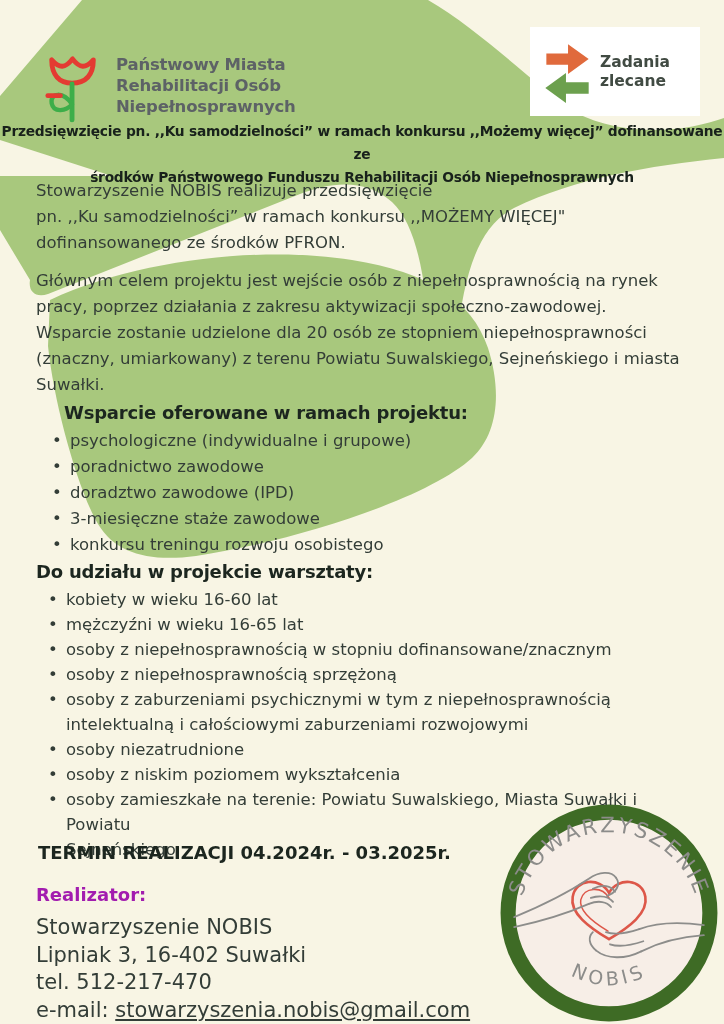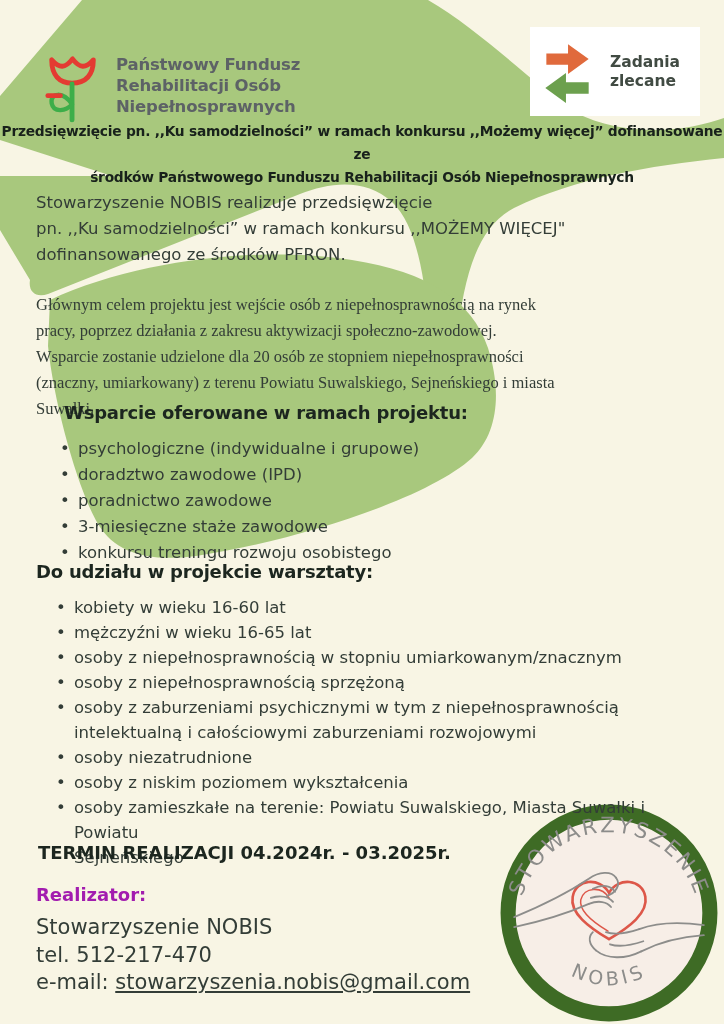--- a/index.html
+++ b/index.html
@@ -7,35 +7,35 @@
     width:724px;height:1024px;position:relative;overflow:hidden;
     background:#f8f5e4;
     font-family:"DejaVu Sans","Liberation Sans",sans-serif;
     color:#333d37;
   }
   #bg-art{position:absolute;left:0;top:0;width:724px;height:1024px;z-index:0;}
   .abs{position:absolute;z-index:2;}
   
   .pfron{left:42px;top:44px;display:flex;align-items:flex-start;gap:12px;}
   .pfron-text{font-size:16.5px;font-weight:700;color:#5d6266;line-height:21px;letter-spacing:-0.2px;padding-top:10px;}
-  .zadania-box{left:530px;top:27px;width:170px;height:89px;background:#ffffff;display:flex;align-items:center;gap:20px;padding-left:14px;box-sizing:border-box;}
+  .zadania-box{left:530px;top:27px;width:170px;height:89px;background:#ffffff;display:flex;align-items:center;gap:10px;padding-left:14px;box-sizing:border-box;}
   .zadania-text{font-size:15.5px;font-weight:600;color:#414b43;line-height:19px;}
   
   .header{
     left:0;top:120px;width:724px;text-align:center;
     font-size:13.8px;font-weight:700;color:#18211b;line-height:23px;
     letter-spacing:-0.25px;white-space:pre-line;
   }
-  .body-text{font-size:16.5px;line-height:26px;white-space:pre-line;margin-top:12px;}
+  .body-text{font-size:16.5px;line-height:26px;white-space:pre-line;}
   .intro{left:36px;top:178px;width:640px;}
-  .goal{left:36px;top:280px;width:660px;font-family:Liberation Serif, serif;}
+  .goal{left:36px;top:268px;width:660px;}
   .sec-head{font-size:18px;font-weight:700;color:#1c261f;letter-spacing:-0.2px;}
   .sec1-head{left:36px;top:402px;margin-left:28px;}
   .sec2-head{left:36px;top:561px;}
-  ul.blist{list-style:none;margin:8px;padding:0;}
+  ul.blist{list-style:none;margin:0;padding:0;}
   ul.blist li{position:relative;padding-left:18px;white-space:pre-line;}
   ul.blist li::before{content:"•";position:absolute;left:0;top:0;}
   .list1{left:52px;top:428px;width:620px;font-size:16.5px;line-height:26px;}
   .list2{left:48px;top:587px;width:650px;font-size:16.5px;line-height:25px;}
   .termin{left:38px;top:842px;font-size:18px;font-weight:700;color:#1c261f;text-align:right;}
   .realizator-head{left:36px;top:884px;font-size:18px;font-weight:700;color:#a21caf;}
   .contact{left:36px;top:914px;font-size:21px;line-height:27.5px;color:#333d37;}
   .contact a{color:#333d37;text-decoration:underline;cursor:pointer;}
   .nobis-logo{left:496px;top:800px;z-index:1;}
 </style>
@@ -56,21 +56,21 @@
 <div class="abs pfron">
   <svg width="62" height="82" viewBox="0 0 64 84">
     <g fill="none" stroke-linecap="round" stroke-linejoin="round">
       <path stroke="#e43b32" stroke-width="5" d="M10,16 C10,32 18,40 31,40 C45,40 53,32 53,16 C45,25 39,25 31.5,15 C24,25 18,25 10,16 Z"></path>
       <path stroke="#3dae49" stroke-width="5" d="M31,41 L31,78"></path>
       <path stroke="#3dae49" stroke-width="4.5" d="M31,62 C22,48 8,50 10,61 C12,71 25,69 31,62 Z"></path>
       <path stroke="#e43b32" stroke-width="5" d="M6,53 L19,53"></path>
     </g>
   </svg>
   <div class="pfron-text">
-    <div>Państwowy Fundusz</div>
+    <div>Państwowy Miasta</div>
     <div>Rehabilitacji Osób</div>
     <div>Niepełnosprawnych</div>
   </div>
 </div>
 
 <div class="abs zadania-box">
   <svg width="46" height="64" viewBox="0 0 44 62">
     <polygon fill="#e06a3c" points="2,13 23,13 23,4 43,18.5 23,33 23,24 2,24"></polygon>
     <polygon fill="#6ca04e" points="43,41 21,41 21,32 1,46.5 21,61 21,52 43,52"></polygon>
   </svg>
@@ -89,45 +89,46 @@
 
 <div class="abs body-text goal">Głównym celem projektu jest wejście osób z niepełnosprawnością na rynek
 pracy, poprzez działania z zakresu aktywizacji społeczno-zawodowej.
 Wsparcie zostanie udzielone dla 20 osób ze stopniem niepełnosprawności
 (znaczny, umiarkowany) z terenu Powiatu Suwalskiego, Sejneńskiego i miasta
 Suwałki.</div>
 
 <div class="abs sec-head sec1-head">Wsparcie oferowane w ramach projektu:</div>
 <ul class="abs blist list1">
     <li>psychologiczne (indywidualne i grupowe)</li>
+    <li>poradnictwo zawodowe</li>
     <li>doradztwo zawodowe (IPD)</li>
-    <li>poradnictwo zawodowe</li>
     <li>3-miesięczne staże zawodowe</li>
     <li>konkursu treningu rozwoju osobistego</li>
   </ul>
 
 <div class="abs sec-head sec2-head">Do udziału w projekcie warsztaty:</div>
 <ul class="abs blist list2">
     <li>kobiety w wieku 16-60 lat</li>
     <li>mężczyźni w wieku 16-65 lat</li>
-    <li>osoby z niepełnosprawnością w stopniu umiarkowanym/znacznym</li>
+    <li>osoby z niepełnosprawnością w stopniu dofinansowane/znacznym</li>
     <li>osoby z niepełnosprawnością sprzężoną</li>
     <li>osoby z zaburzeniami psychicznymi w tym z niepełnosprawnością
 intelektualną i całościowymi zaburzeniami rozwojowymi</li>
     <li>osoby niezatrudnione</li>
     <li>osoby z niskim poziomem wykształcenia</li>
     <li>osoby zamieszkałe na terenie: Powiatu Suwalskiego, Miasta Suwałki i Powiatu
 Sejneńskiego</li>
   </ul>
 
 <div class="abs termin">TERMIN REALIZACJI 04.2024r. - 03.2025r.</div>
 
 <div class="abs realizator-head">Realizator:</div>
 <div class="abs contact">
   <div>Stowarzyszenie NOBIS</div>
+  <div>Lipniak 3, 16-402 Suwałki</div>
   <div>tel. 512-217-470</div>
   <div><span>e-mail: </span><a>stowarzyszenia.nobis@gmail.com</a></div>
 </div>
 
 <svg class="abs nobis-logo" width="226" height="226" viewBox="0 0 224 224" xmlns="http://www.w3.org/2000/svg">
   <defs>
     <path id="arcTop" d="M 22 122 A 90 90 0 0 1 202 122"></path>
     <path id="arcBottom" d="M 42 140 A 78 78 0 0 0 182 140"></path>
   </defs>
   <circle cx="112" cy="112" r="100" fill="#f7eee7" stroke="#3e6b25" stroke-width="15"></circle>

